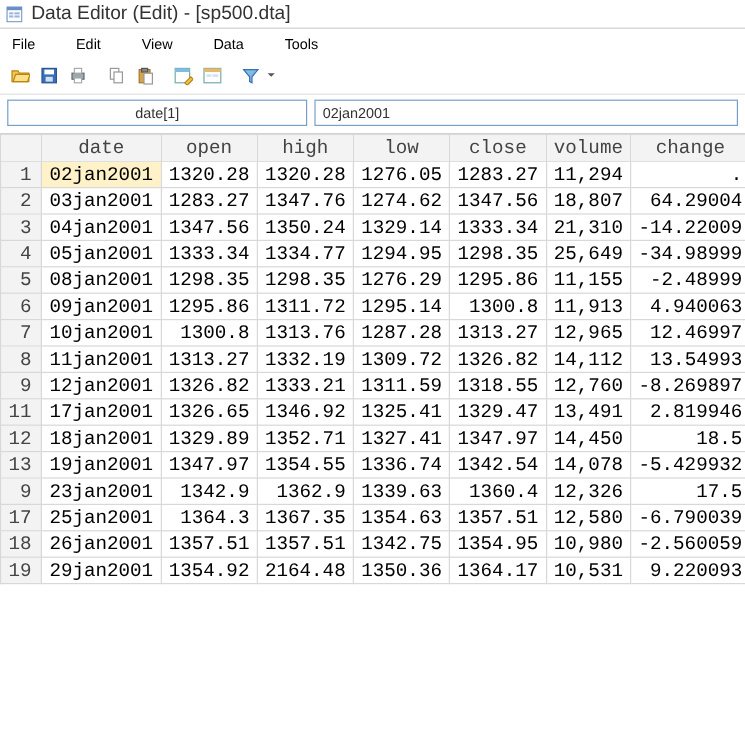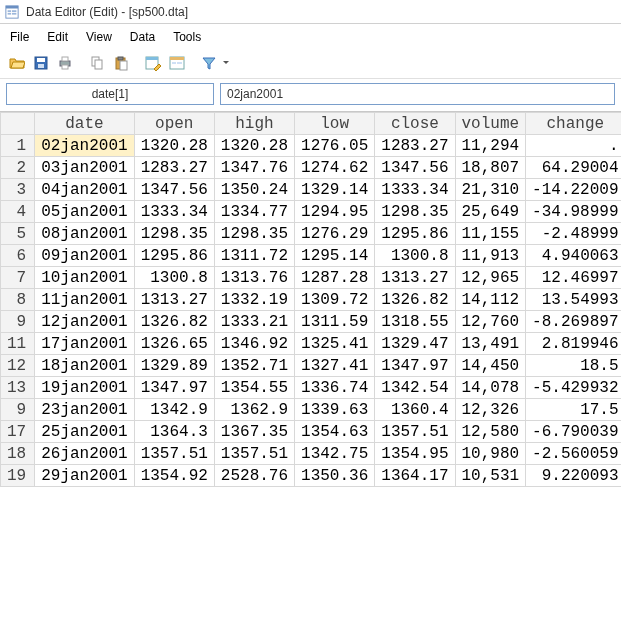--- a/index.html
+++ b/index.html
@@ -19,25 +19,25 @@
     display: flex;
     align-items: center;
     padding: 0 4px;
   }
   .tb-icon {
     width: 16px; height: 16px;
     display: inline-flex; align-items: center; justify-content: center;
     margin-right: 6px;
   }
   .tb-icon svg { width:14px; height:14px; }
-  .titlebar-text { font-size: 12px; color: #333; }
+  .titlebar-text { font-size: 16px; color: #333; }
   
   .menubar {
     display: flex;
-    gap: 18px;
+    gap: 34px;
     padding: 6px 10px 6px 10px;
   }
   .menubar span { cursor: default; }
   
   .toolbar {
     display: flex;
     align-items: center;
     gap: 2px;
     padding: 2px 6px 4px 6px;
     border-bottom: 1px solid #e0e0e0;
@@ -61,21 +61,21 @@
   .refbox, .valbox {
     border: 1px solid #7a9ecb;
     background: #fff;
     height: 22px;
     display: flex;
     align-items: center;
     padding: 0 6px;
     font-size: 12px;
     color: #333;
   }
-  .refbox { width: 208px; justify-content: center; }
+  .refbox { width: 250px; justify-content: center; }
   .valbox { flex: 1; }
   
   .gridwrap {
     border-top: 1px solid #c8c8c8;
     overflow: auto;
   }
   table.grid {
     border-collapse: collapse;
     table-layout: fixed;
     font-family: Consolas, "Courier New", monospace;
@@ -384,21 +384,21 @@
           <td>1357.51</td>
           <td>1342.75</td>
           <td>1354.95</td>
           <td>10,980</td>
           <td>-2.560059</td>
         </tr>
         <tr>
           <th class="rowhdr">19</th>
           <td>29jan2001</td>
           <td>1354.92</td>
-          <td>2528.76</td>
+          <td>2164.48</td>
           <td>1350.36</td>
           <td>1364.17</td>
           <td>10,531</td>
           <td>9.220093</td>
         </tr>
       </tbody>
   </table>
 </div>
 
 </body></html>

